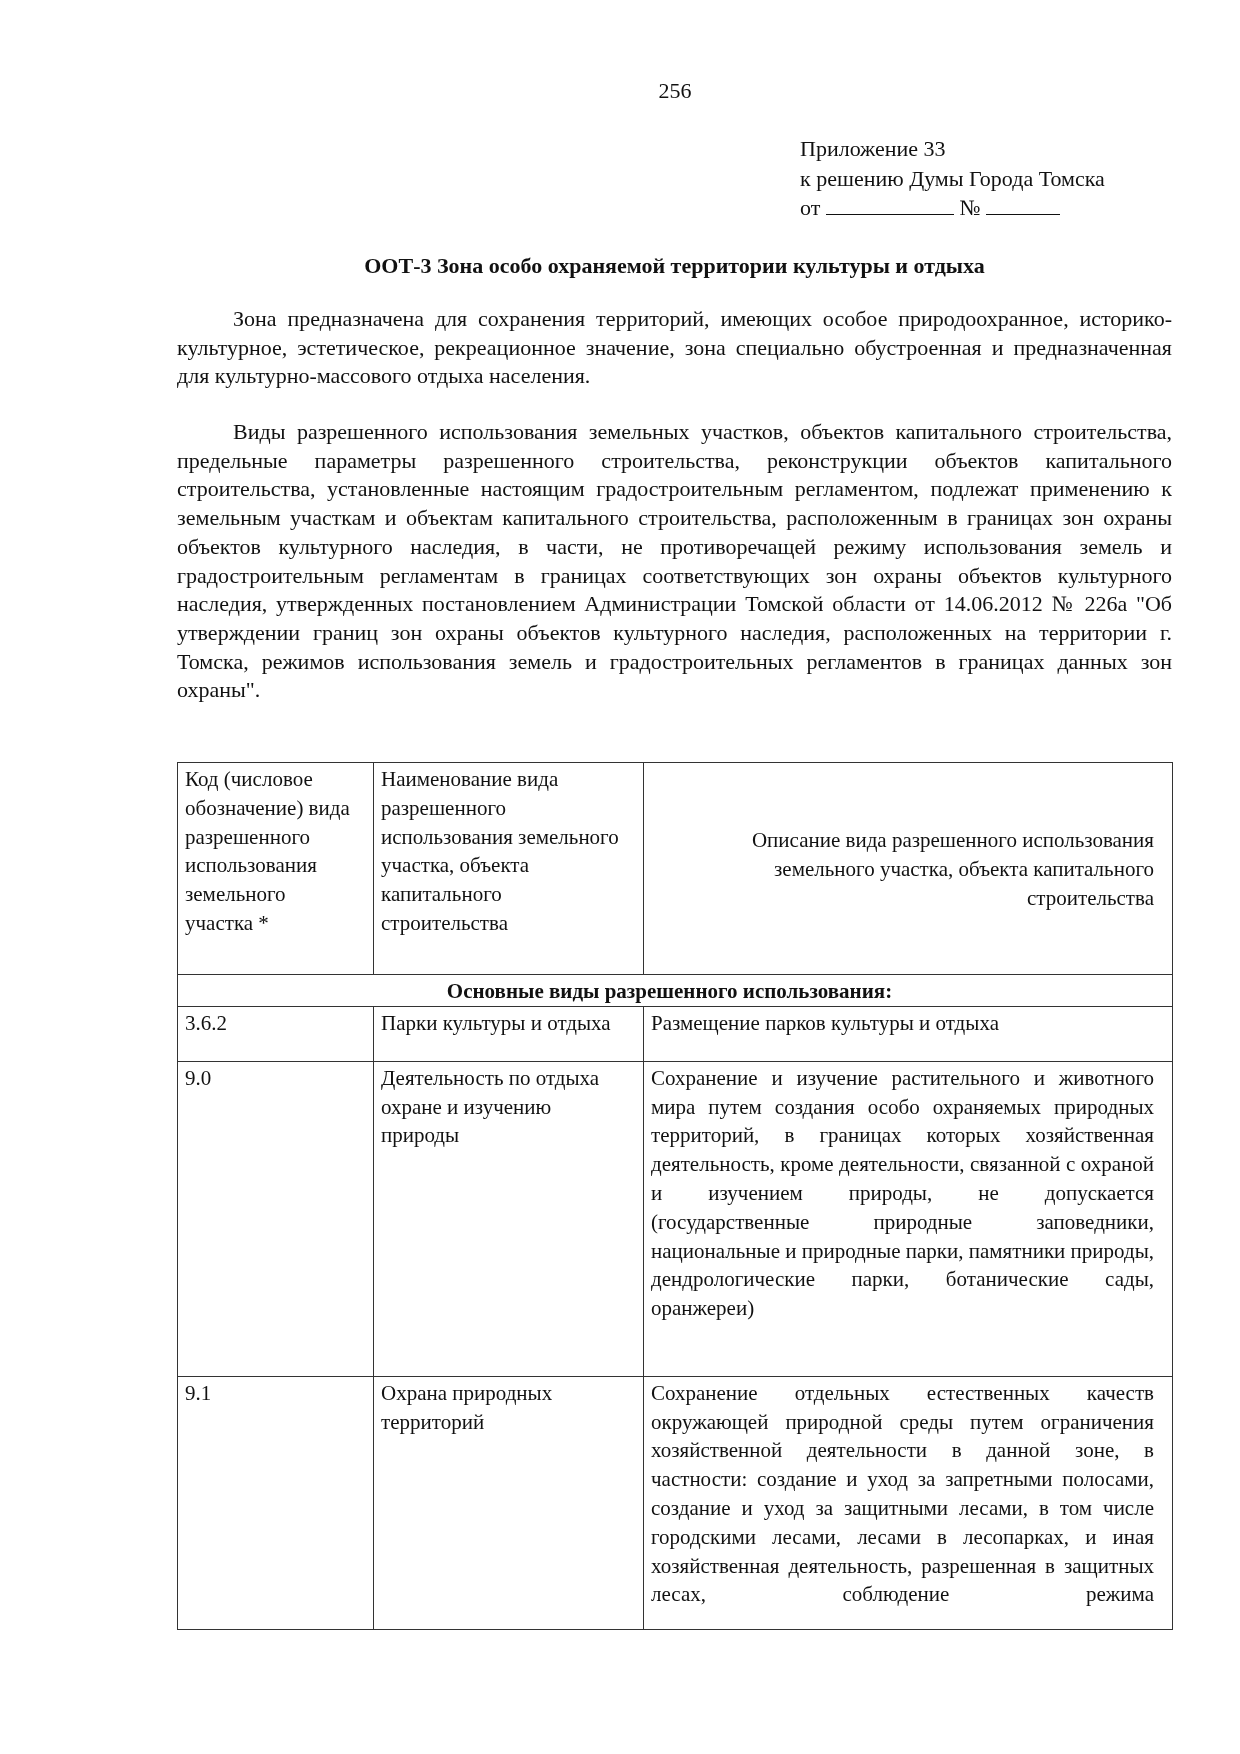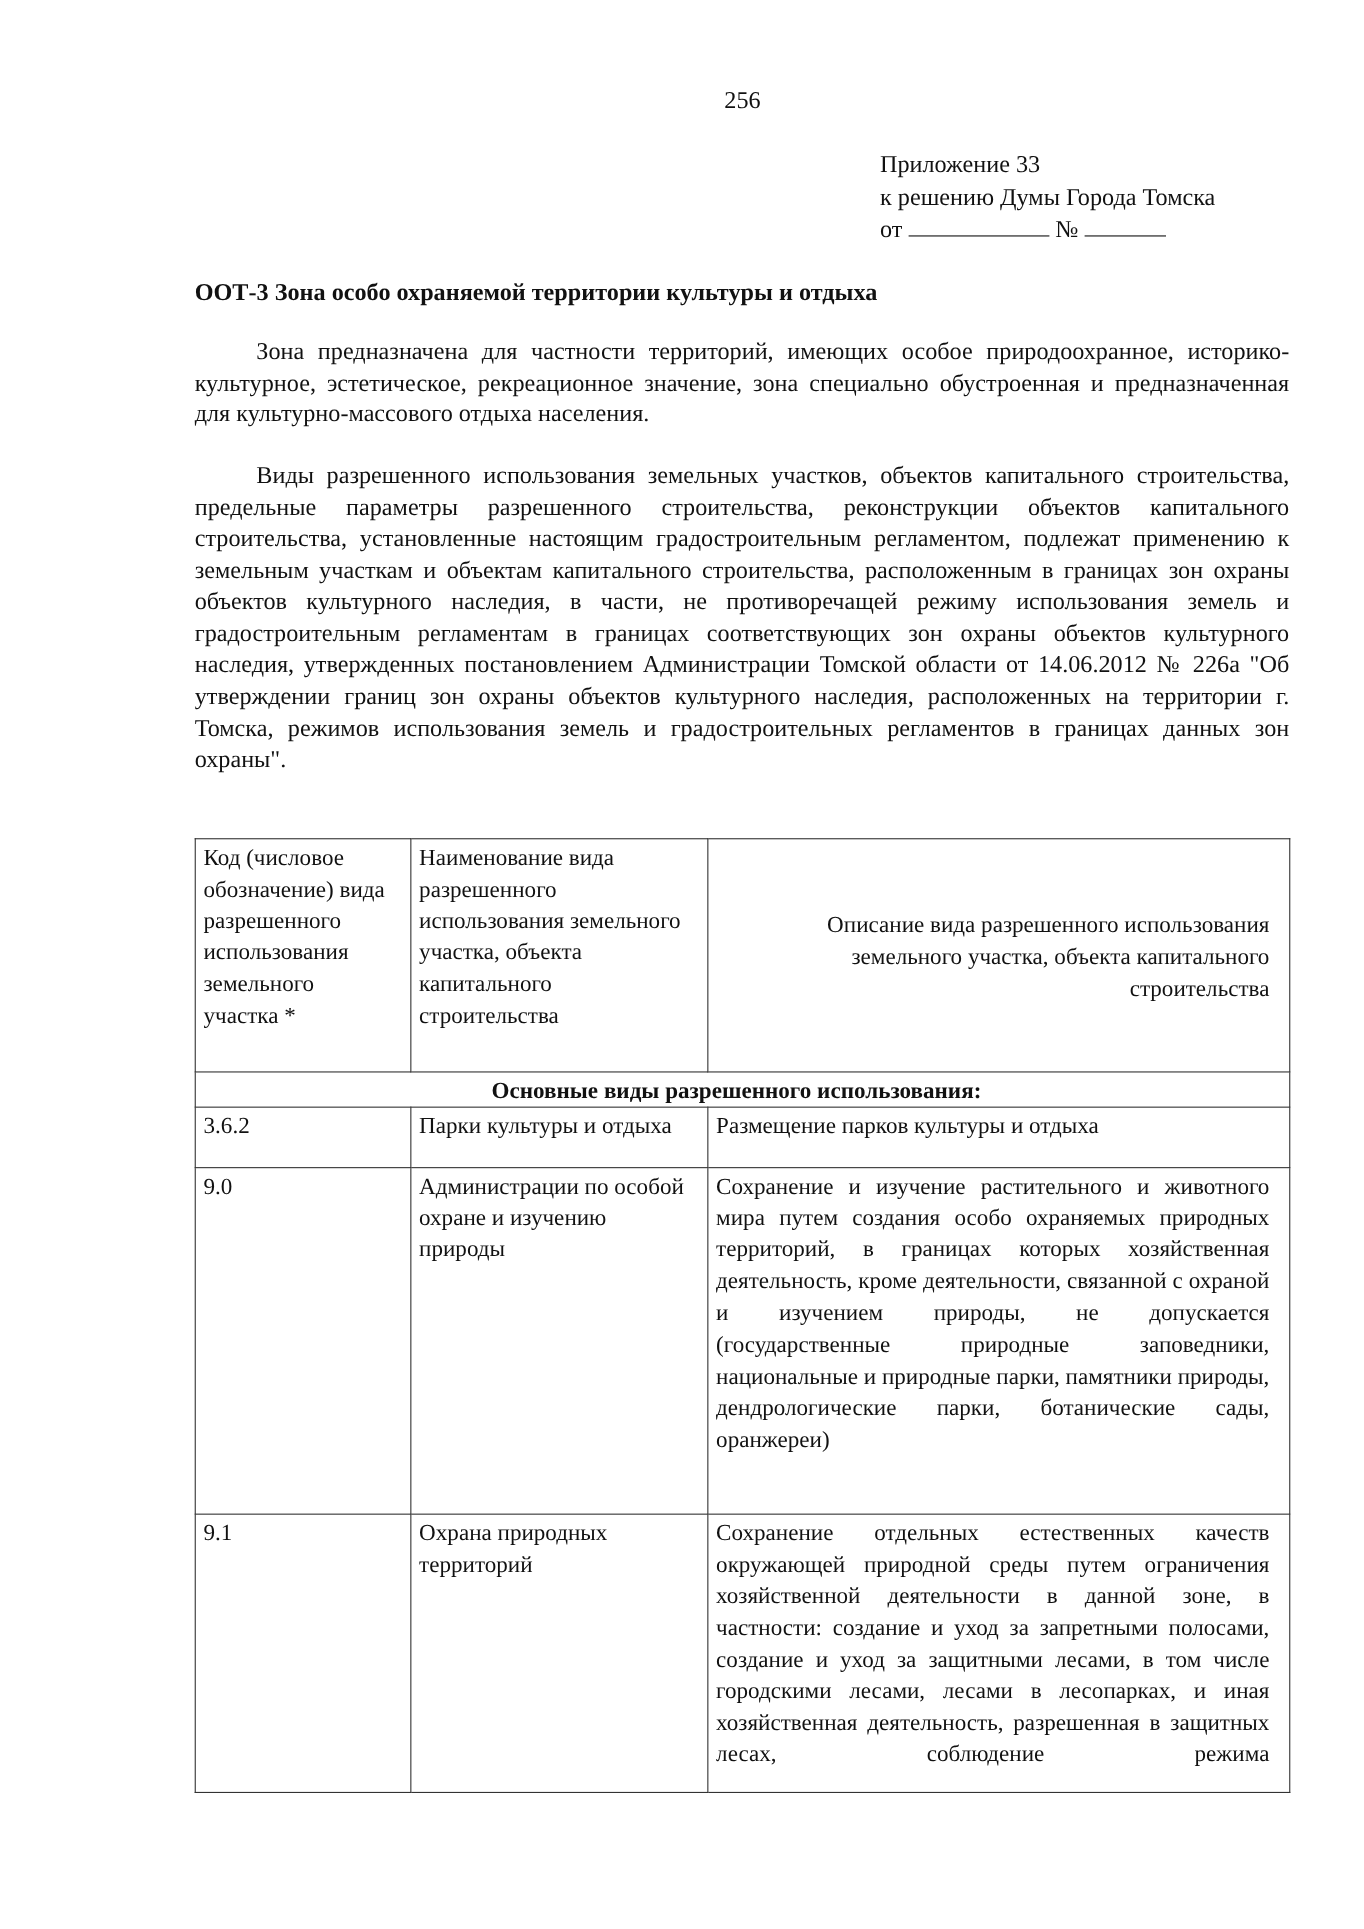--- a/index.html
+++ b/index.html
@@ -2,21 +2,21 @@
 <html><head>
 <meta charset="utf-8">
 <style>
   html, body { margin: 0; padding: 0; background: #ffffff; }
   body { width: 1240px; height: 1754px; position: relative; overflow: hidden;
          font-family: "Liberation Serif", "DejaVu Serif", serif; color: #111; }
   .abs { position: absolute; }
   .page-num { left: 0; width: 1350px; top: 78px; text-align: center; font-size: 22px; }
   .appendix { left: 800px; top: 134px; font-size: 22px; line-height: 29.5px; }
   .appendix .blank { display: inline-block; border-bottom: 1px solid #111; height: 18px; vertical-align: baseline; }
-  .title { left: 177px; width: 995px; top: 253px; font-weight: bold; font-size: 22px; }
+  .title { left: 177px; width: 995px; top: 253px; text-align: center; font-weight: bold; font-size: 22px; }
   .para { left: 177px; width: 995px; font-size: 22px; line-height: 28.7px; text-align: justify; text-indent: 56px; margin: 0; }
   .p1 { top: 305px; }
   .p2 { top: 418px; }
   table.regl { position: absolute; left: 177px; top: 762px; width: 996px; border-collapse: collapse;
                font-family: "Liberation Serif", "DejaVu Serif", serif; font-size: 21px; line-height: 28.8px; }
   table.regl td { border: 1.5px solid #333; vertical-align: top; padding: 2px 18px 0 7px; }
   td.c1 { width: 170px; }
   td.c2 { width: 244px; }
   td.c3 { width: auto; }
   .hdr-desc { vertical-align: middle !important; text-align: right; }
@@ -39,41 +39,41 @@
   <div>
     <span>от</span>
     <span class="blank" style="width:128px;"></span>
     <span>№</span>
     <span class="blank" style="width:74px;"></span>
   </div>
 </div>
 
 <div class="abs title">ООТ-3 Зона особо охраняемой территории культуры и отдыха</div>
 
-<p class="abs para p1">Зона предназначена для частности территорий, имеющих особое природоохранное, историко-культурное, эстетическое, рекреационное значение, зона специально обустроенная и предназначенная для культурно-массового отдыха населения.</p>
+<p class="abs para p1">Зона предназначена для сохранения территорий, имеющих особое природоохранное, историко-культурное, эстетическое, рекреационное значение, зона специально обустроенная и предназначенная для культурно-массового отдыха населения.</p>
 <p class="abs para p2">Виды разрешенного использования земельных участков, объектов капитального строительства, предельные параметры разрешенного строительства, реконструкции объектов капитального строительства, установленные настоящим градостроительным регламентом, подлежат применению к земельным участкам и объектам капитального строительства, расположенным в границах зон охраны объектов культурного наследия, в части, не противоречащей режиму использования земель и градостроительным регламентам в границах соответствующих зон охраны объектов культурного наследия, утвержденных постановлением Администрации Томской области от 14.06.2012 № 226а "Об утверждении границ зон охраны объектов культурного наследия, расположенных на территории г. Томска, режимов использования земель и градостроительных регламентов в границах данных зон охраны".</p>
 
 <table class="regl">
   <tbody>
       <tr class="h-header">
     <td class="c1">Код (числовое обозначение) вида разрешенного использования земельного участка *</td>
     <td class="c2">Наименование вида разрешенного использования земельного участка, объекта капитального строительства</td>
     <td class="c3 hdr-desc">Описание вида разрешенного использования земельного участка, объекта капитального строительства</td>
   </tr>
   <tr class="section-row h-sec">
     <td colspan="3">Основные виды разрешенного использования:</td>
   </tr>
   <tr class="h-362">
     <td>3.6.2</td>
     <td>Парки культуры и отдыха</td>
     <td class="just">Размещение парков культуры и отдыха</td>
   </tr>
   <tr class="h-90">
     <td>9.0</td>
-    <td>Администрации по особой охране и изучению природы</td>
+    <td>Деятельность по отдыха охране и изучению природы</td>
     <td class="just">Сохранение и изучение растительного и животного мира путем создания особо охраняемых природных территорий, в границах которых хозяйственная деятельность, кроме деятельности, связанной с охраной и изучением природы, не допускается (государственные природные заповедники, национальные и природные парки, памятники природы, дендрологические парки, ботанические сады, оранжереи)</td>
   </tr>
   <tr class="h-91">
     <td>9.1</td>
     <td>Охрана природных территорий</td>
     <td class="just" style="text-align-last: justify;">Сохранение отдельных естественных качеств окружающей природной среды путем ограничения хозяйственной деятельности в данной зоне, в частности: создание и уход за запретными полосами, создание и уход за защитными лесами, в том числе городскими лесами, лесами в лесопарках, и иная хозяйственная деятельность, разрешенная в защитных лесах, соблюдение режима</td>
   </tr>
 </tbody>
   </table>
 

